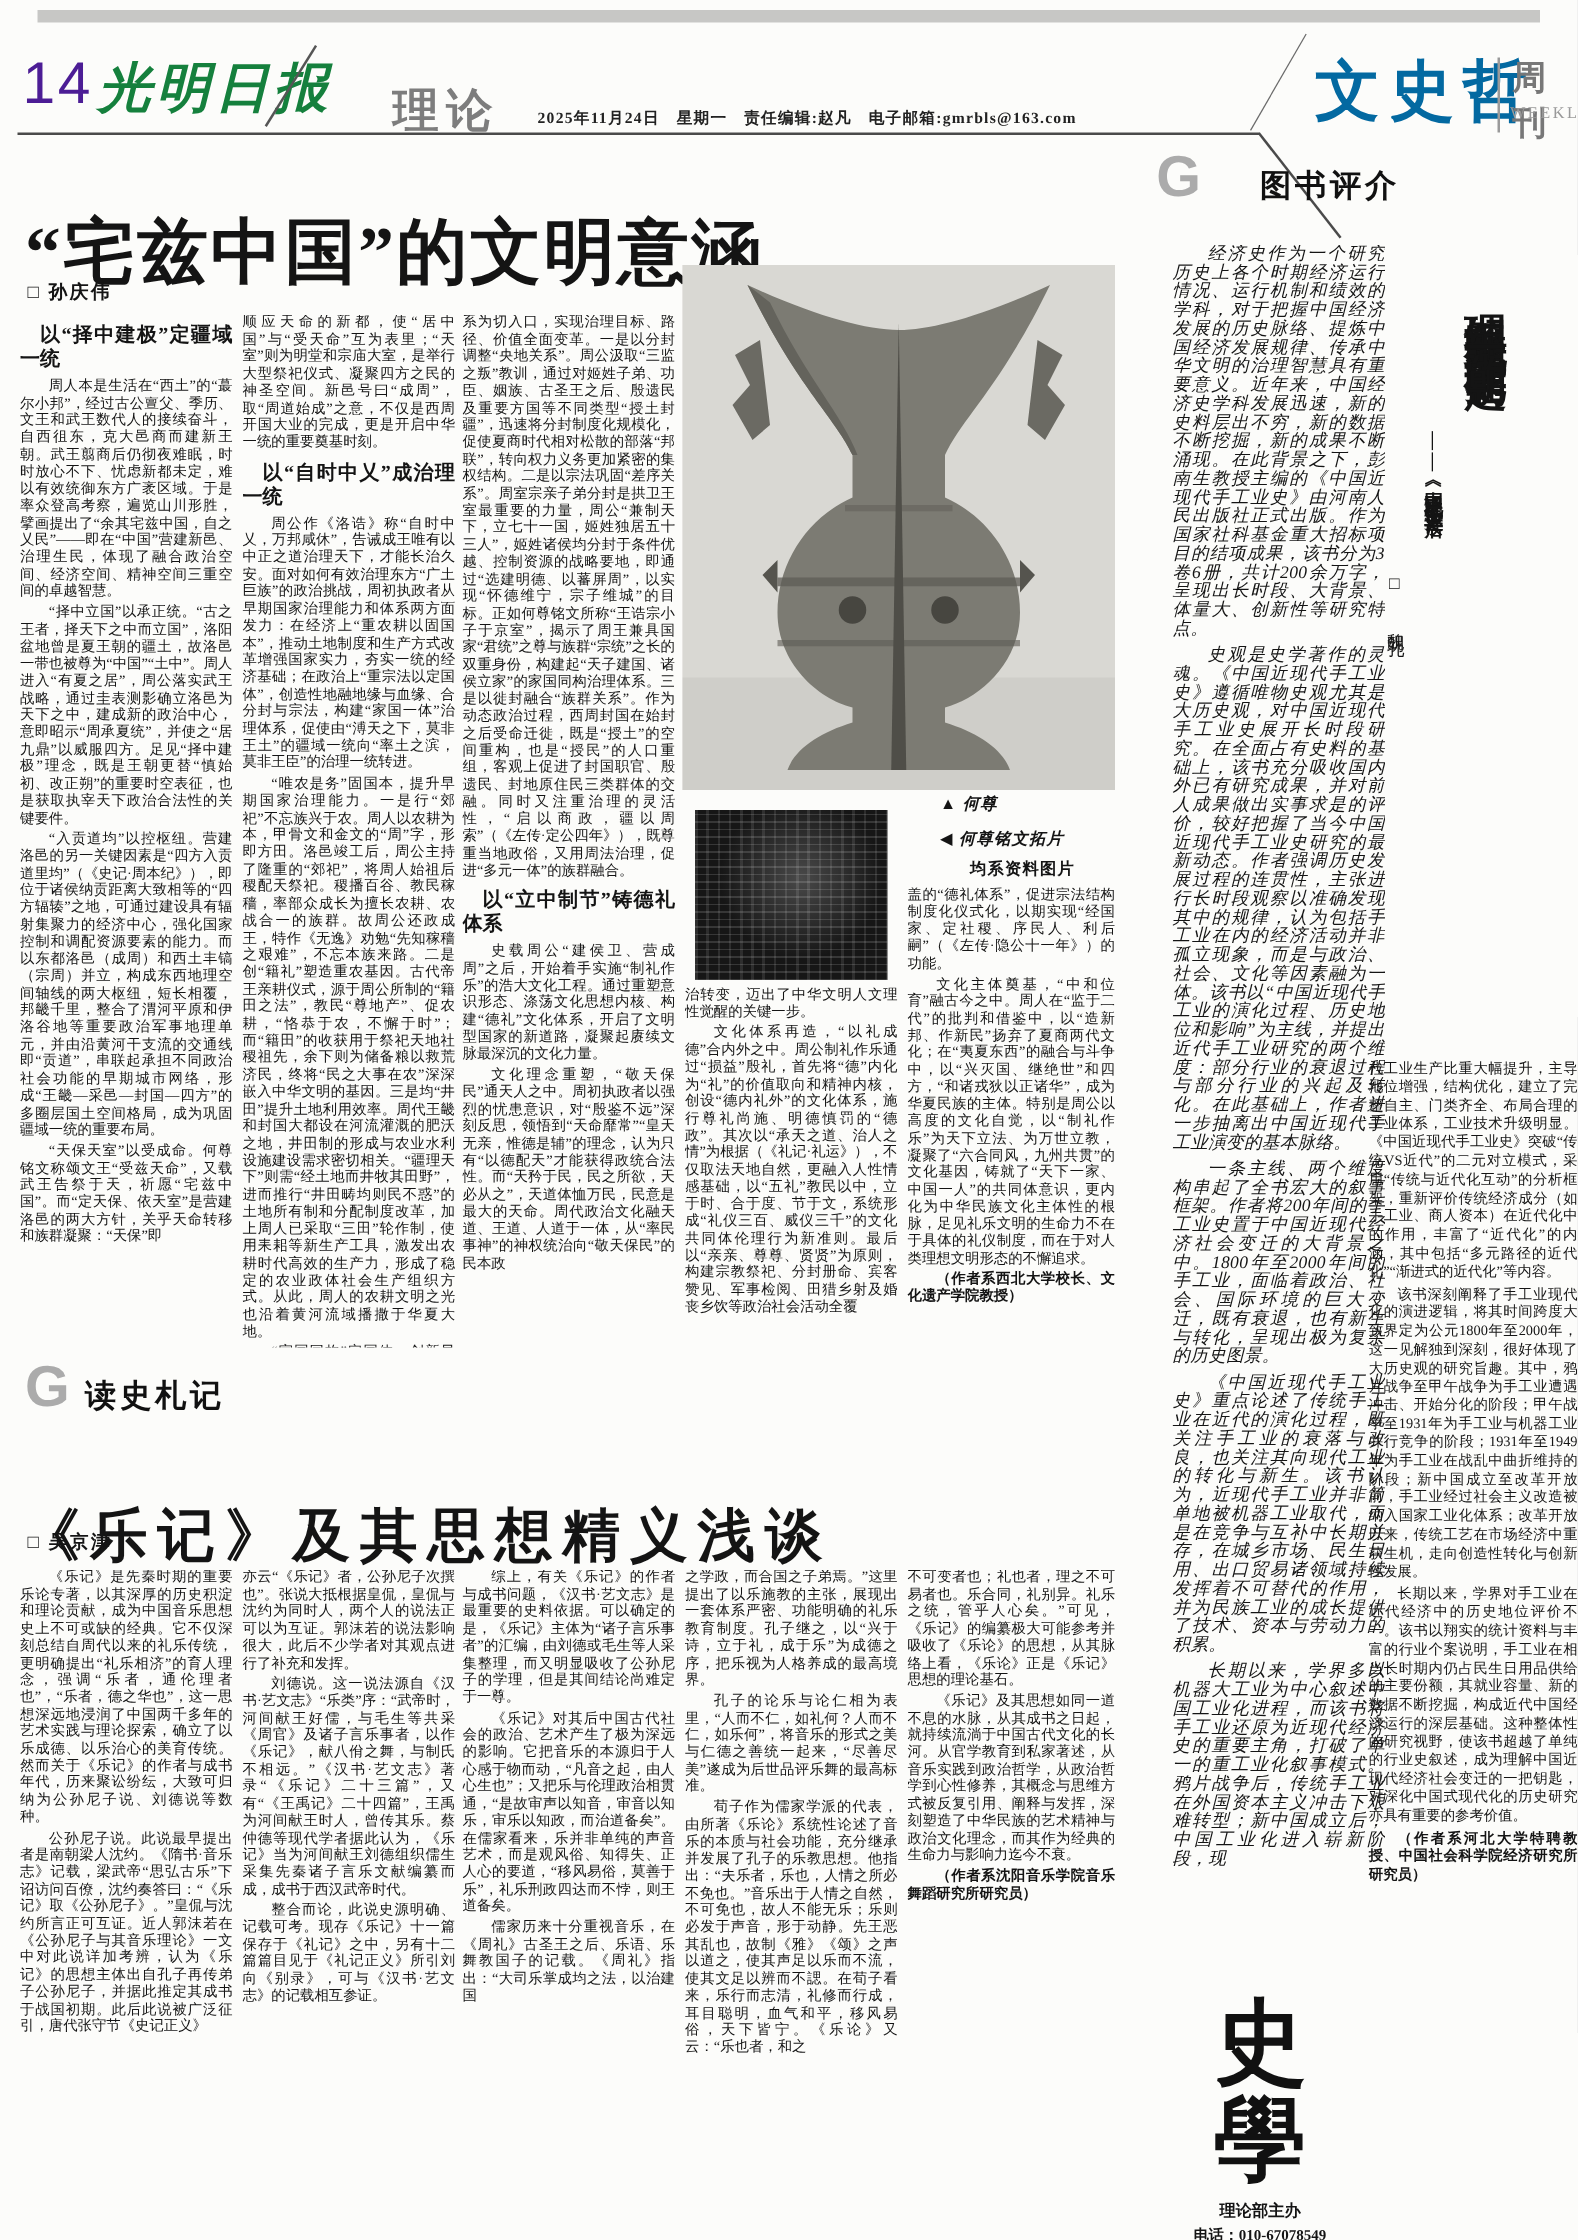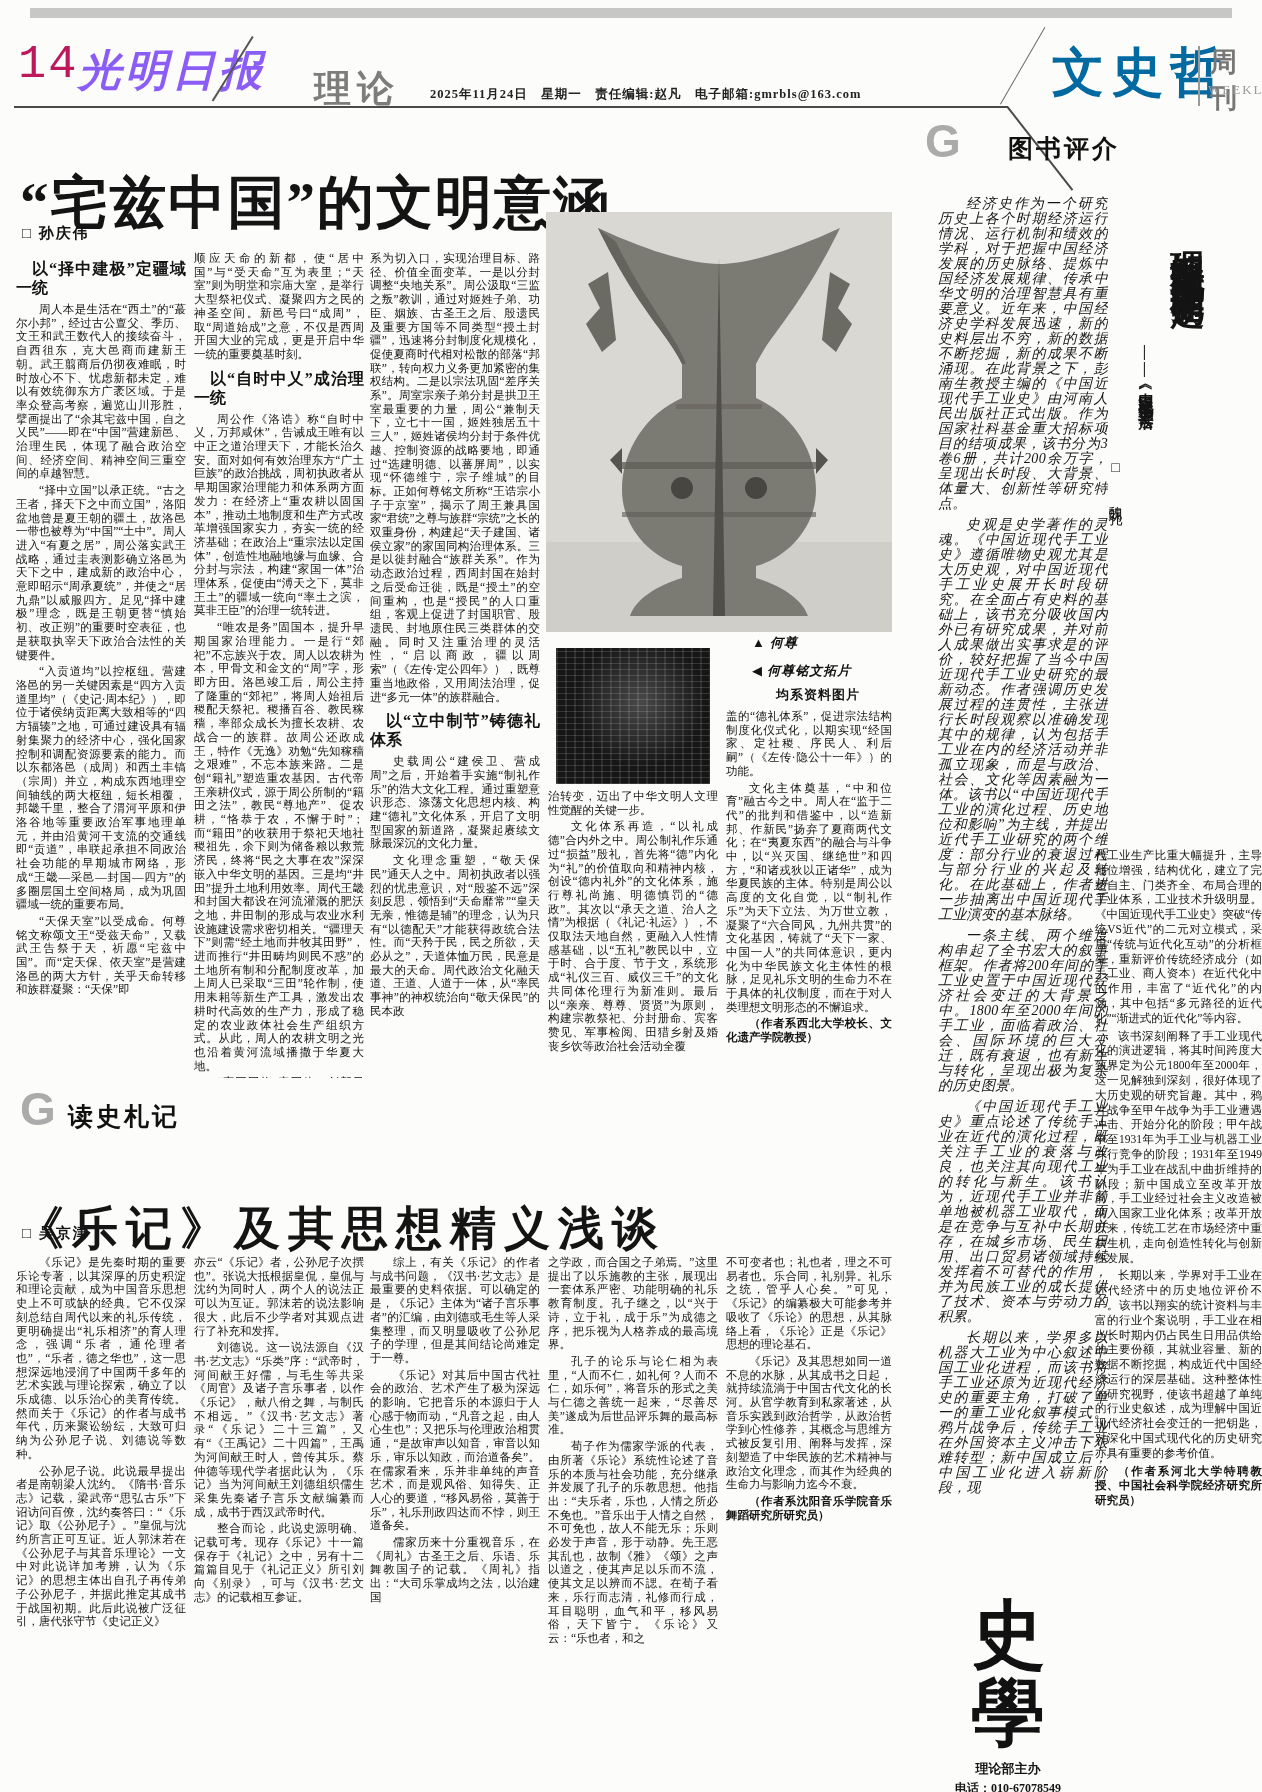--- a/index.html
+++ b/index.html
@@ -2,22 +2,22 @@
 <html><head>
 <meta charset="utf-8">
 <style>
   html,body{margin:0;padding:0;background:#e9e9e7;}
   .page{position:relative;width:1262px;height:1792px;margin:0 auto;background:#fcfcfa;
         font-family:"Liberation Serif","DejaVu Serif",serif;color:#141414;overflow:hidden;}
   .abs{position:absolute;}
 
   
   .topstrip{left:30px;top:8px;width:1202px;height:10px;background:#c7c7c5;}
-  .pagenum{left:18px;top:38px;font-family:Liberation Mono, monospace;font-size:47px;font-weight:400;letter-spacing:2px;color:#be185d;}
-  .masthead{left:78px;top:42px;font-size:43px;font-weight:bold;font-style:italic;letter-spacing:4px;color:#8b5cf6;}
+  .pagenum{left:18px;top:38px;font-family:Liberation Sans, sans-serif;font-size:47px;font-weight:400;letter-spacing:2px;color:#4c1d95;}
+  .masthead{left:78px;top:42px;font-size:43px;font-weight:bold;font-style:italic;letter-spacing:4px;color:#15803d;}
   .slash1{left:252px;top:36px;width:0;height:76px;border-left:2px solid #555;transform:rotate(32deg);transform-origin:top left;}
   .secname{left:314px;top:64px;font-family:"Liberation Sans",sans-serif;font-size:37px;font-weight:bold;color:#7d7d7d;letter-spacing:6px;}
   .dateline{left:430px;top:86px;font-size:12.5px;font-weight:bold;color:#222;letter-spacing:1px;}
   .weeklytitle{left:1052px;top:38px;font-size:52px;font-weight:bold;color:#0369a1;letter-spacing:7px;}
   .weekdiv{left:1198px;top:46px;width:0;height:60px;border-left:2px solid #9a9a9a;}
   .weeklabel{left:1210px;top:44px;font-size:27px;font-weight:bold;color:#777;}
   .weeken{left:1208px;top:82px;font-size:13px;color:#9a9a9a;letter-spacing:2px;}
   .mainrule{left:14px;top:106px;width:994px;border-top:2px solid #4a4a4a;}
   .diagdown{left:1008px;top:106px;width:106px;border-top:2px solid #4a4a4a;transform:rotate(52deg);transform-origin:left top;}
   .diagup{left:1000px;top:104px;width:89px;border-top:1.5px solid #6a6a6a;transform:rotate(-60deg);transform-origin:left top;}

